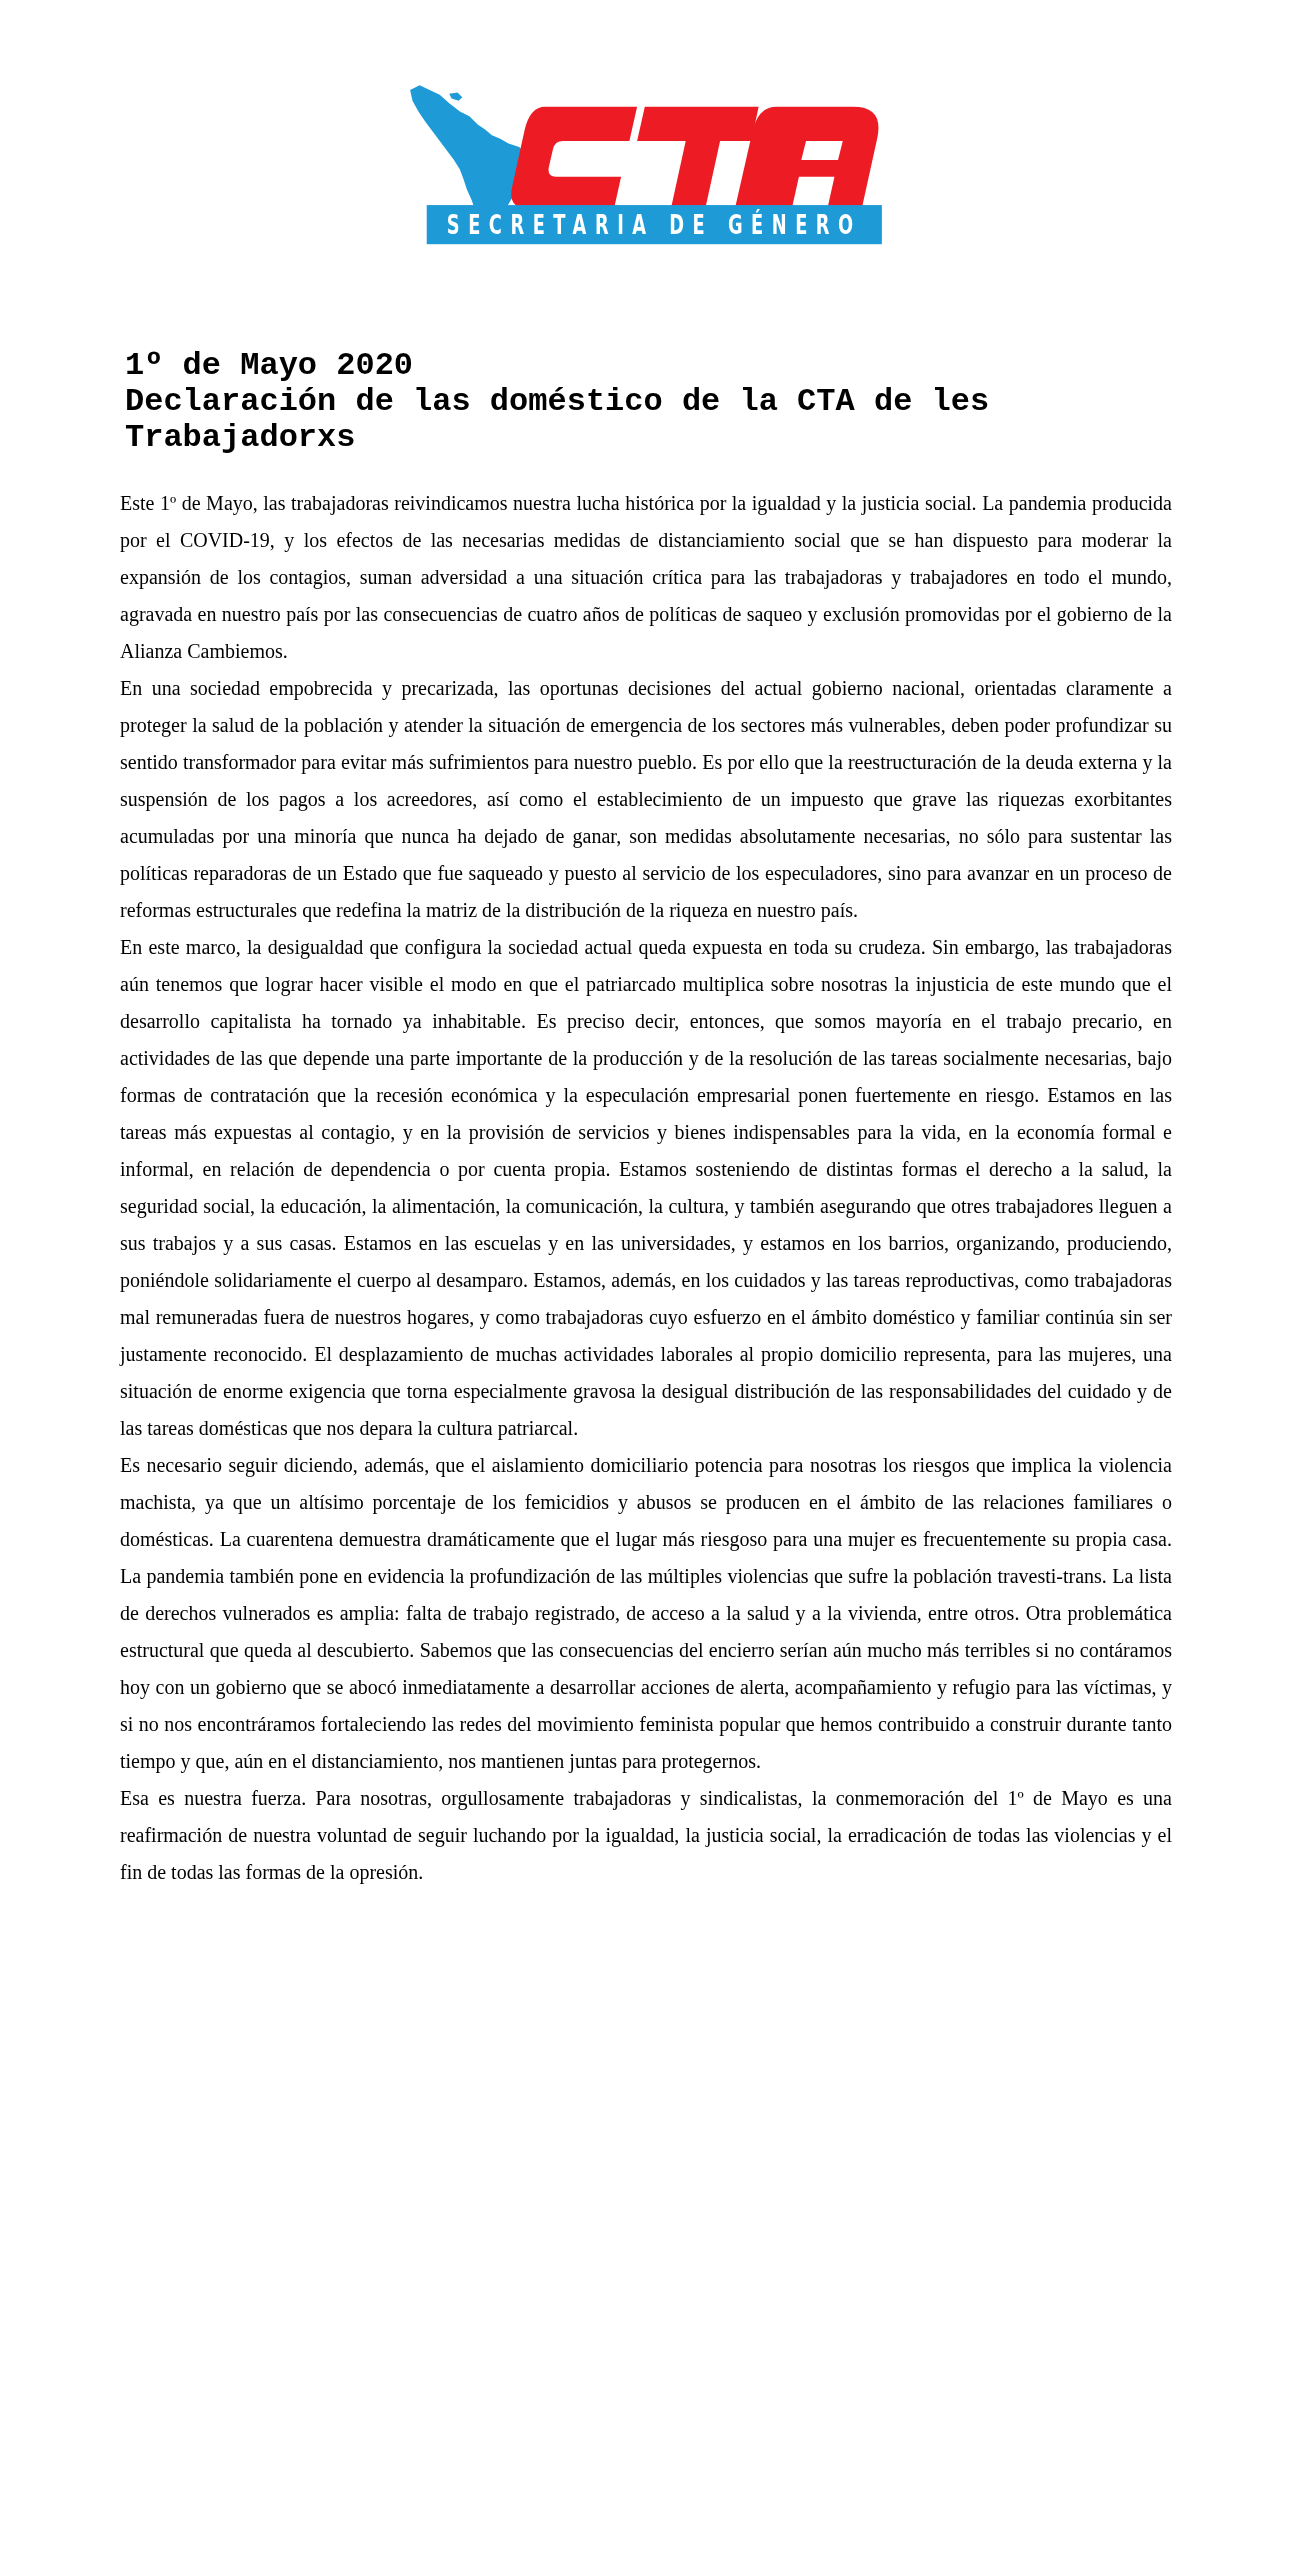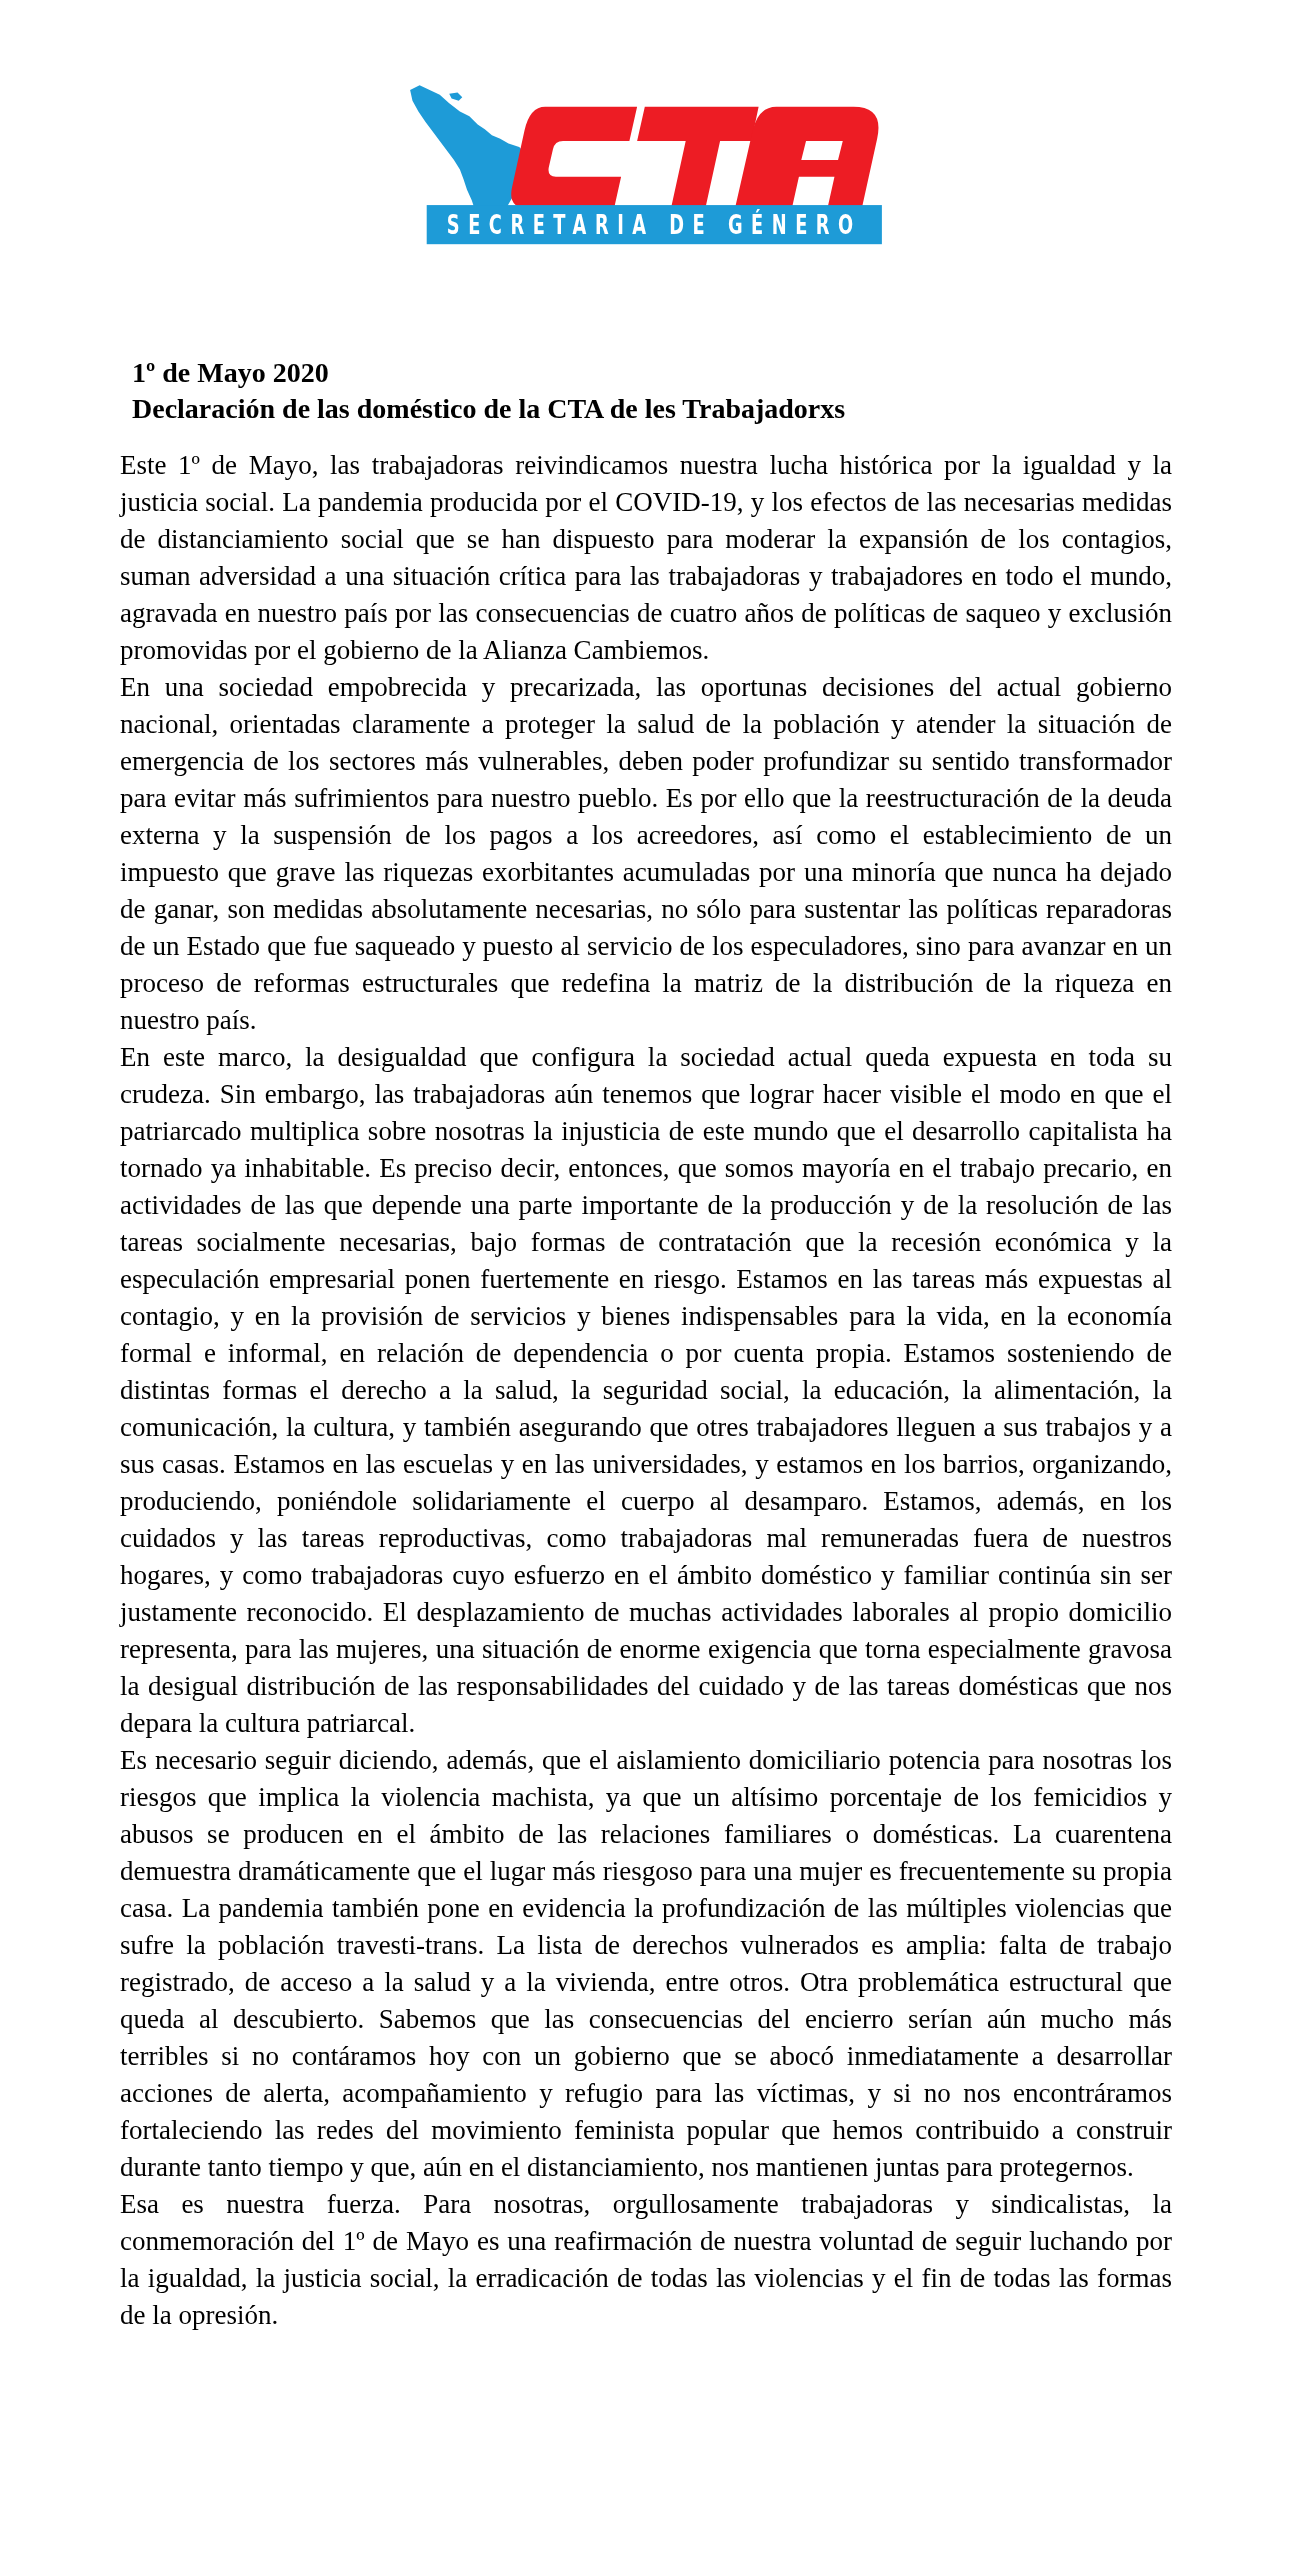--- a/index.html
+++ b/index.html
@@ -1,21 +1,21 @@
 <!DOCTYPE html>
 <html style="font-size:9.5px"><head>
 <meta charset="utf-8">
 <style>
   html, body { margin: 0; padding: 0; background: #ffffff; }
   body { width: 1290px; height: 2576px; position: relative; overflow: hidden; }
   .logo { position: absolute; left: 403px; top: 77px; width: 486px; height: 172px; }
   .doc { position: absolute; left: 120px; top: 343px; width: 1052px; color: #000; }
-  .heading { font-family: Liberation Serif, serif; font-weight: bold; font-size: 28px; line-height: 36px; margin: 12px; }
+  .heading { font-family: Liberation Mono, monospace; font-weight: bold; font-size: 32px; line-height: 36px; margin: 5px; }
   .heading .line { display: block; }
-  .body { margin-top: 20px; font-family: "Liberation Serif", "DejaVu Serif", serif; font-size: 27px; line-height: 37px; text-align: justify; text-align-last: left; }
+  .body { margin-top: 29px; font-family: "Liberation Serif", "DejaVu Serif", serif; font-size: 20px; line-height: 37px; text-align: justify; text-align-last: left; }
   .body p { margin: 0; hyphens: none; }
 </style>
 </head>
 <body>
 
 <div class="logo">
   <svg width="486" height="172" viewBox="0 0 820 290" xmlns="http://www.w3.org/2000/svg">
 
     <path d="M12 22 L28 14 L45 22 L62 30 L78 44 L96 58 L112 66 L126 80 L138 88 L150 98 L164 104 L178 112 L196 118 L208 130 L214 146 L212 162 L204 176 L194 190 L184 204 L176 218 L170 232 L160 246 L152 262 L146 280 L132 278 L128 262 L126 244 L122 226 L116 208 L108 190 L102 172 L96 156 L86 140 L74 124 L62 108 L50 92 L38 76 L26 58 L16 40 Z
          M78 28 L92 26 L100 34 L94 40 L82 36 Z" fill="#1E9BD7"></path>

